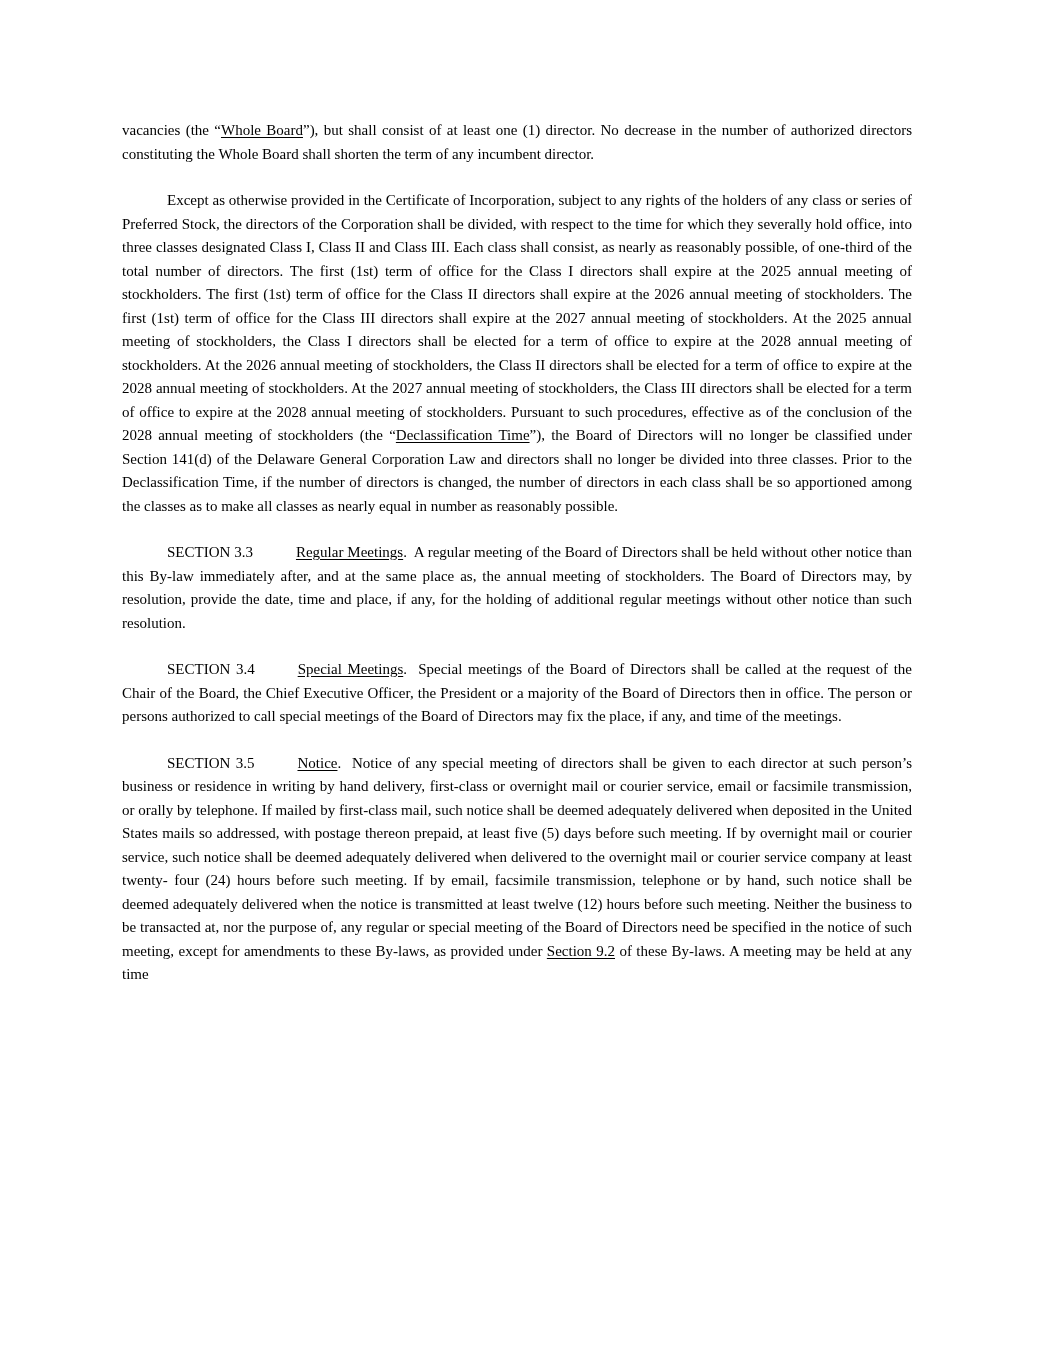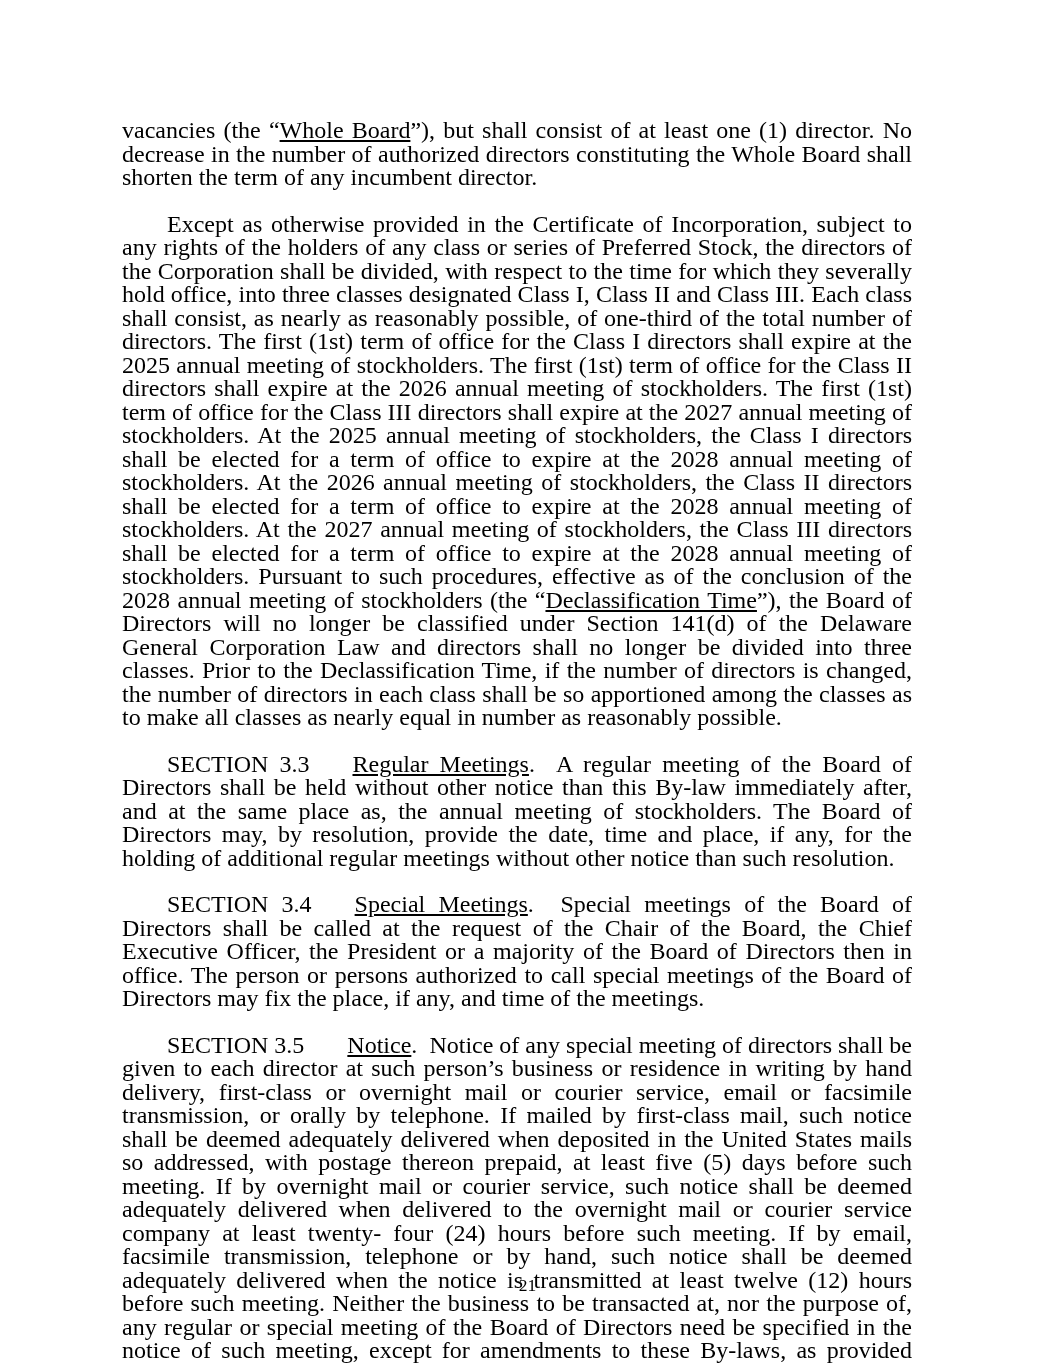--- a/index.html
+++ b/index.html
@@ -17,21 +17,21 @@
     color: #000000;
   }
   .content {
     position: absolute;
     left: 122px;
     top: 119px;
     width: 807px;
   }
   .para {
     margin: 0 17px 23px 0;
-    font-size: 24px;
+    font-size: 15px;
     line-height: 23.5px;
     text-align: justify;
     text-indent: 45px;
     color: #000000;
   }
   .para.no-indent {
     text-indent: 0;
   }
   .u {
     text-decoration: underline;
@@ -63,14 +63,13 @@
     <p class="para"><span>Except as otherwise provided in the Certificate of Incorporation, subject to any rights of the holders of any class or series of Preferred Stock, the directors of the Corporation shall be divided, with respect to the time for which they severally hold office, into three classes designated Class I, Class II and Class III. Each class shall consist, as nearly as reasonably possible, of one-third of the total number of directors. The first (1st) term of office for the Class I directors shall expire at the 2025 annual meeting of stockholders. The first (1st) term of office for the Class II directors shall expire at the 2026 annual meeting of stockholders. The first (1st) term of office for the Class III directors shall expire at the 2027 annual meeting of stockholders. At the 2025 annual meeting of stockholders, the Class I directors shall be elected for a term of office to expire at the 2028 annual meeting of stockholders. At the 2026 annual meeting of stockholders, the Class II directors shall be elected for a term of office to expire at the 2028 annual meeting of stockholders. At the 2027 annual meeting of stockholders, the Class III directors shall be elected for a term of office to expire at the 2028 annual meeting of stockholders. Pursuant to such procedures, effective as of the conclusion of the 2028 annual meeting of stockholders (the “</span><span class="u">Declassification Time</span><span>”), the Board of Directors will no longer be classified under Section 141(d) of the Delaware General Corporation Law and directors shall no longer be divided into three classes. Prior to the Declassification Time, if the number of directors is changed, the number of directors in each class shall be so apportioned among the classes as to make all classes as nearly equal in number as reasonably possible.</span></p>
 
     <p class="para"><span>SECTION 3.3</span><span class="tab"></span><span class="u">Regular Meetings</span><span>.&nbsp; A regular meeting of the Board of Directors shall be held without other notice than this By-law immediately after, and at the same place as, the annual meeting of stockholders. The Board of Directors may, by resolution, provide the date, time and place, if any, for the holding of additional regular meetings without other notice than such resolution.</span></p>
 
     <p class="para"><span>SECTION 3.4</span><span class="tab"></span><span class="u">Special Meetings</span><span>.&nbsp; Special meetings of the Board of Directors shall be called at the request of the Chair of the Board, the Chief Executive Officer, the President or a majority of the Board of Directors then in office. The person or persons authorized to call special meetings of the Board of Directors may fix the place, if any, and time of the meetings.</span></p>
 
     <p class="para"><span>SECTION 3.5</span><span class="tab"></span><span class="u">Notice</span><span>.&nbsp; Notice of any special meeting of directors shall be given to each director at such person’s business or residence in writing by hand delivery, first-class or overnight mail or courier service, email or facsimile transmission, or orally by telephone. If mailed by first-class mail, such notice shall be deemed adequately delivered when deposited in the United States mails so addressed, with postage thereon prepaid, at least five (5) days before such meeting. If by overnight mail or courier service, such notice shall be deemed adequately delivered when delivered to the overnight mail or courier service company at least twenty- four (24) hours before such meeting. If by email, facsimile transmission, telephone or by hand, such notice shall be deemed adequately delivered when the notice is transmitted at least twelve (12) hours before such meeting. Neither the business to be transacted at, nor the purpose of, any regular or special meeting of the Board of Directors need be specified in the notice of such meeting, except for amendments to these By-laws, as provided under </span><span class="u">Section 9.2</span><span> of these By-laws. A meeting may be held at any time</span></p>
 
   </div>
 
-  <div class="pagenum">21</div>
 </div>
 
 </body></html>

